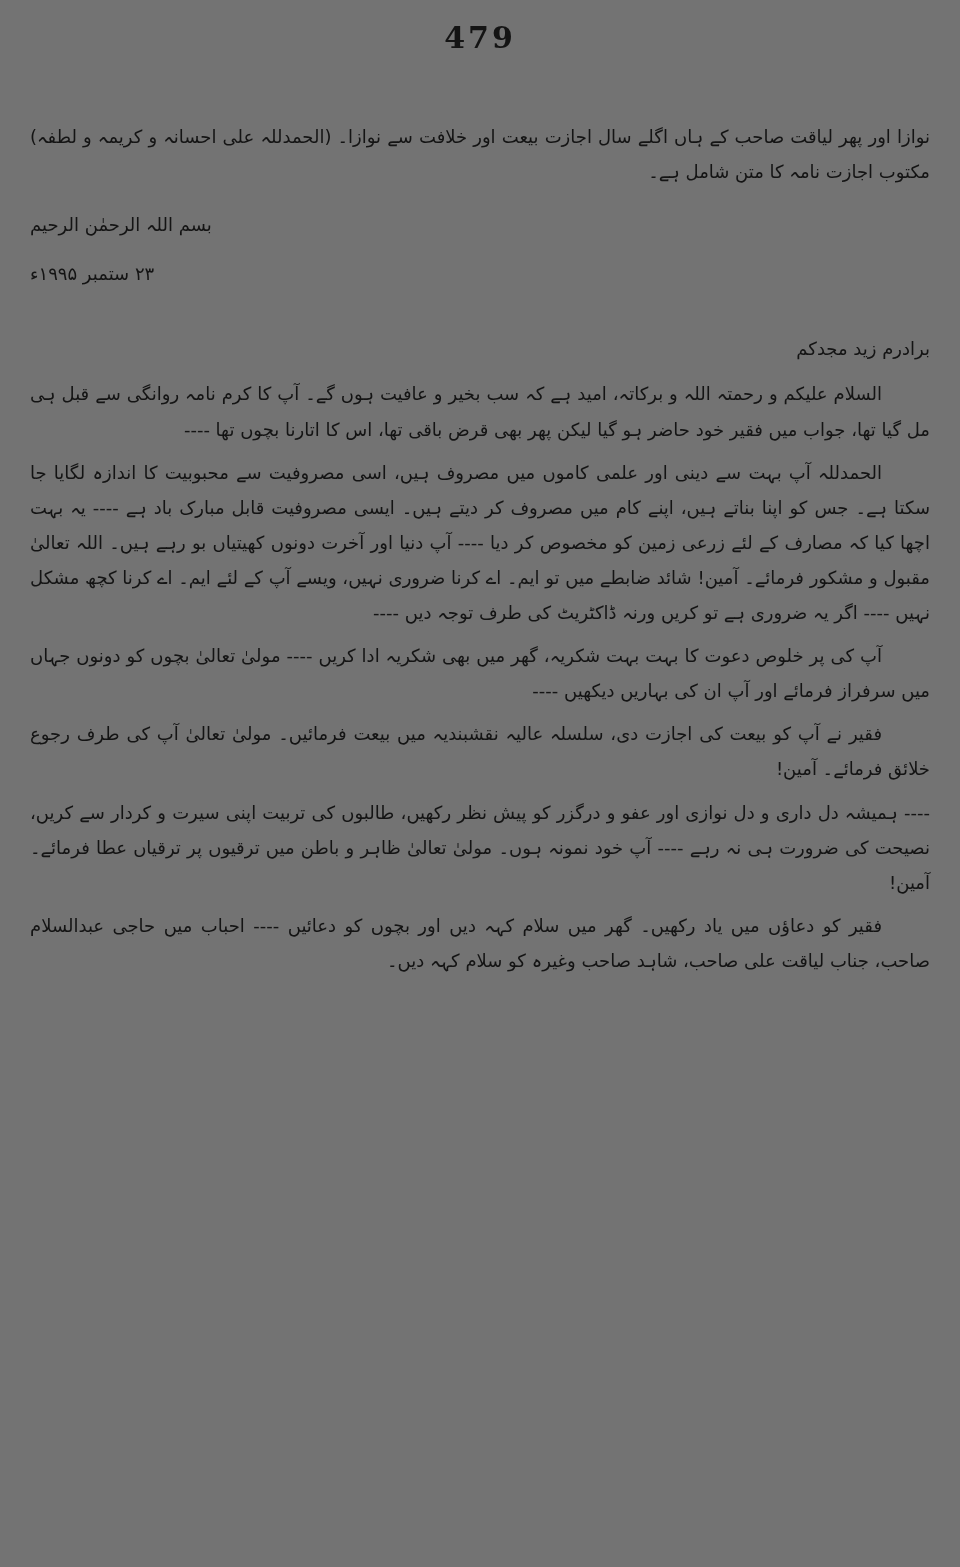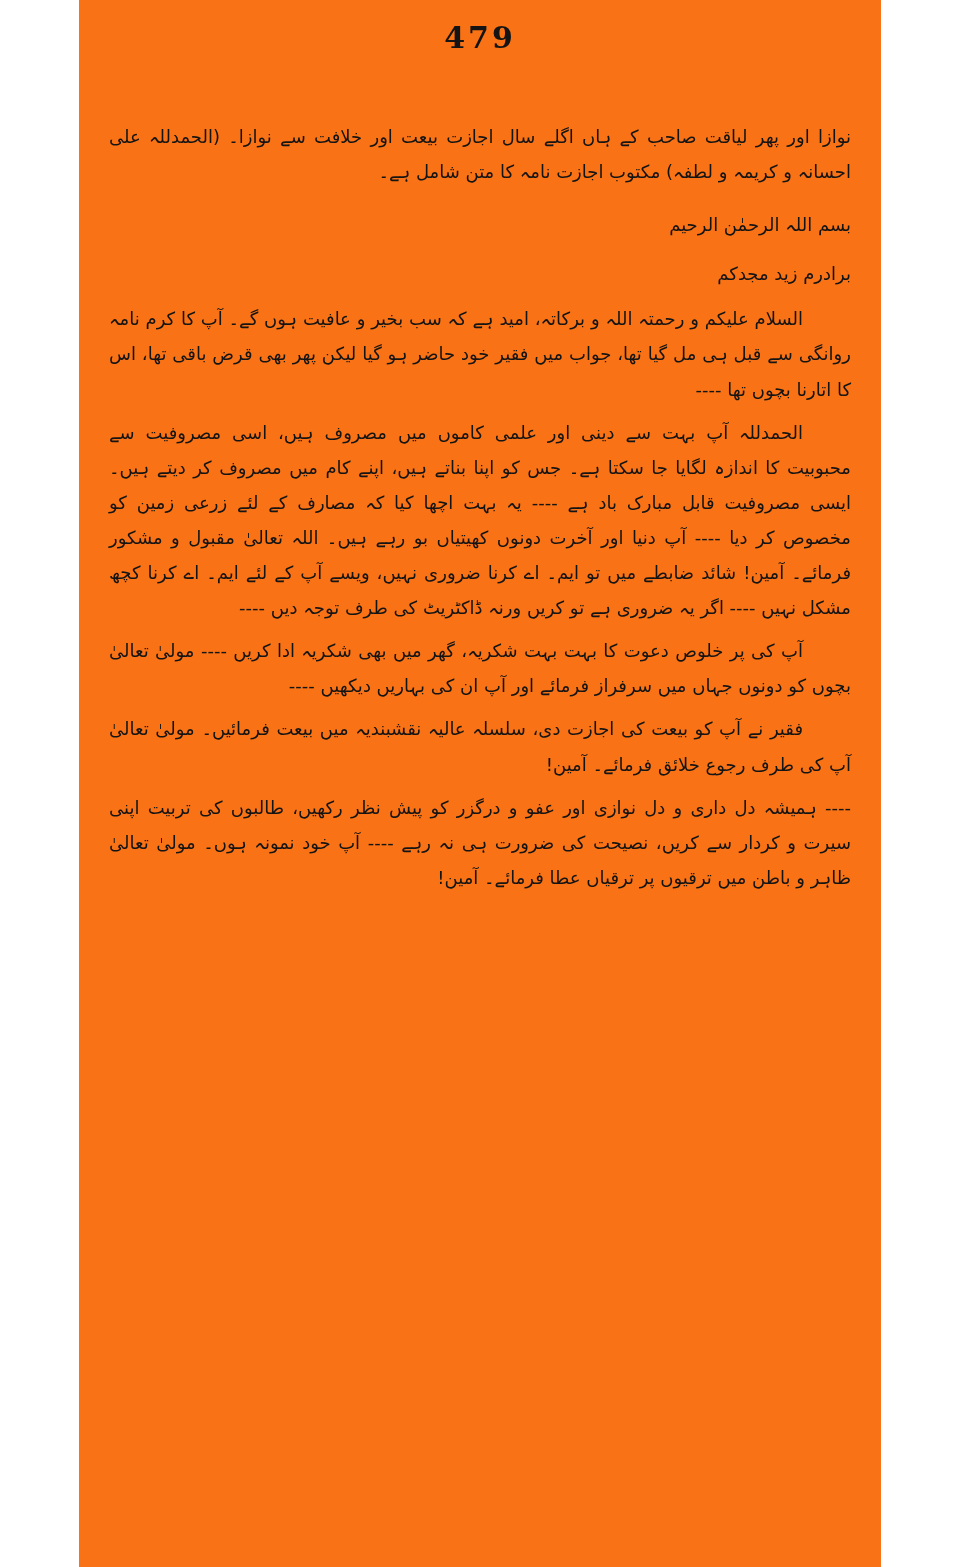--- a/index.html
+++ b/index.html
@@ -2,24 +2,24 @@
 <html lang="ur" dir="rtl"><head>
 <meta charset="utf-8">
 <style>
   html, body {
     margin: 0;
     padding: 0;
     background: #ffffff;
   }
   .page {
     position: relative;
-    width: 802px;
+    width: 960px;
     height: 1567px;
     margin: 0 auto;
-    background: #f97316;
+    background: #737373;
     color: #141414;
     box-sizing: border-box;
     padding: 16px 30px 20px 30px;
     overflow: hidden;
     font-family: "DejaVu Sans", sans-serif;
   }
   .page-number {
     direction: ltr;
     text-align: center;
     font-family: "DejaVu Serif", serif;
@@ -36,21 +36,21 @@
     text-align: justify;
   }
   .content p {
     margin: 0 0 8px 0;
   }
   p.intro {
     text-indent: 0;
     margin-bottom: 14px;
   }
   p.basmala {
-    text-align: right;
+    text-align: left;
     text-indent: 0;
     margin: 18px 0 14px 0;
   }
   p.date-line {
     text-align: left;
     text-indent: 0;
     margin: 8px 0 40px 0;
   }
   p.salutation {
     text-indent: 0;
@@ -69,29 +69,31 @@
 <div class="page">
 
   <div class="page-number">479</div>
 
   <div class="content">
 
     <p class="intro">نوازا اور پھر لیاقت صاحب کے ہاں اگلے سال اجازت بیعت اور خلافت سے نوازا۔ (الحمدللہ علی احسانہ و کریمہ و لطفہ) مکتوب اجازت نامہ کا متن شامل ہے۔</p>
 
     <p class="basmala">بسم اللہ الرحمٰن الرحیم</p>
 
+    <p class="date-line">۲۳ ستمبر ۱۹۹۵ء</p>
 
     <p class="salutation">برادرم زید مجدکم</p>
 
     <p class="body-para">السلام علیکم و رحمتہ اللہ و برکاتہ، امید ہے کہ سب بخیر و عافیت ہوں گے۔ آپ کا کرم نامہ روانگی سے قبل ہی مل گیا تھا، جواب میں فقیر خود حاضر ہو گیا لیکن پھر بھی قرض باقی تھا، اس کا اتارنا بچوں تھا ----</p>
 
     <p class="body-para">الحمدللہ آپ بہت سے دینی اور علمی کاموں میں مصروف ہیں، اسی مصروفیت سے محبوبیت کا اندازہ لگایا جا سکتا ہے۔ جس کو اپنا بناتے ہیں، اپنے کام میں مصروف کر دیتے ہیں۔ ایسی مصروفیت قابل مبارک باد ہے ---- یہ بہت اچھا کیا کہ مصارف کے لئے زرعی زمین کو مخصوص کر دیا ---- آپ دنیا اور آخرت دونوں کھیتیاں بو رہے ہیں۔ اللہ تعالیٰ مقبول و مشکور فرمائے۔ آمین! شائد ضابطے میں تو ایم۔ اے کرنا ضروری نہیں، ویسے آپ کے لئے ایم۔ اے کرنا کچھ مشکل نہیں ---- اگر یہ ضروری ہے تو کریں ورنہ ڈاکٹریٹ کی طرف توجہ دیں ----</p>
 
     <p class="body-para">آپ کی پر خلوص دعوت کا بہت بہت شکریہ، گھر میں بھی شکریہ ادا کریں ---- مولیٰ تعالیٰ بچوں کو دونوں جہاں میں سرفراز فرمائے اور آپ ان کی بہاریں دیکھیں ----</p>
 
     <p class="body-para">فقیر نے آپ کو بیعت کی اجازت دی، سلسلہ عالیہ نقشبندیہ میں بیعت فرمائیں۔ مولیٰ تعالیٰ آپ کی طرف رجوع خلائق فرمائے۔ آمین!</p>
 
     <p class="body-para no-indent">---- ہمیشہ دل داری و دل نوازی اور عفو و درگزر کو پیش نظر رکھیں، طالبوں کی تربیت اپنی سیرت و کردار سے کریں، نصیحت کی ضرورت ہی نہ رہے ---- آپ خود نمونہ ہوں۔ مولیٰ تعالیٰ ظاہر و باطن میں ترقیوں پر ترقیاں عطا فرمائے۔ آمین!</p>
 
+    <p class="body-para">فقیر کو دعاؤں میں یاد رکھیں۔ گھر میں سلام کہہ دیں اور بچوں کو دعائیں ---- احباب میں حاجی عبدالسلام صاحب، جناب لیاقت علی صاحب، شاہد صاحب وغیرہ کو سلام کہہ دیں۔</p>
 
   </div>
 
 </div>
 
 </body></html>

